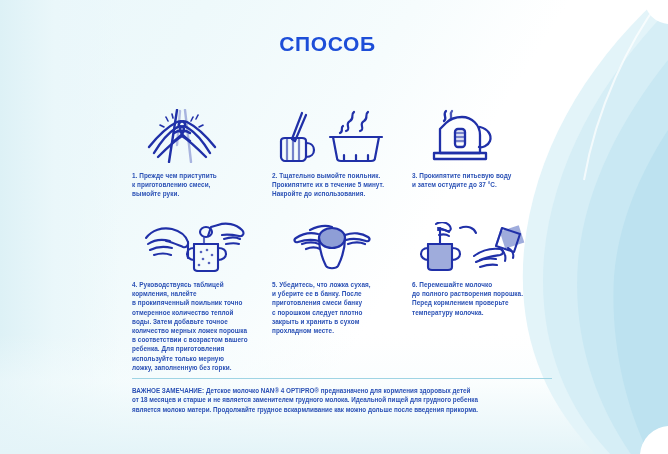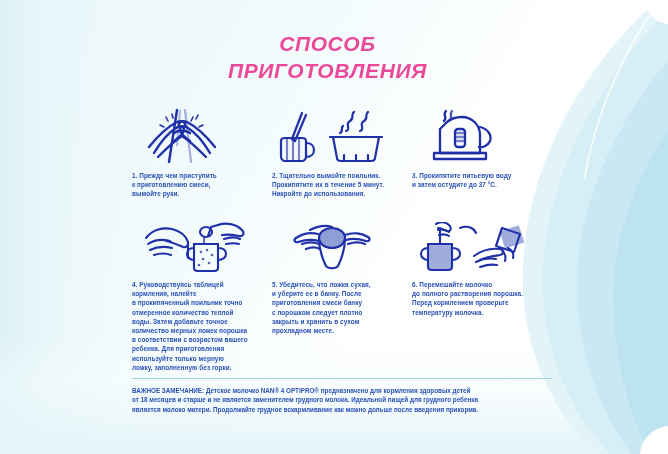--- a/index.html
+++ b/index.html
@@ -69,27 +69,26 @@
     border-top-left-radius: 30px;
     pointer-events: none;
   }
 
   
   .title {
     position: absolute;
     left: 0; top: 30px;
     width: 655px;
     text-align: center;
-    color: #ec4899;
+    color: #1d4ed8;
     font-weight: bold;
     font-size: 21px;
     line-height: 27px;
     letter-spacing: 0.6px;
     z-index: 4;
-    font-style: italic;
   }
   .title .l2 { display: block; }
 
   
   .steps {
     position: absolute;
     left: 132px;
     top: 105px;
     width: 420px;
     z-index: 4;
@@ -168,21 +167,20 @@
       <path d="M330 130 C 300 176, 280 226, 276 276 C 272 344, 288 412, 316 464 L 330 464 Z" fill="#bde2f0"></path>
       <path d="M330 -10 C 290 40, 258 110, 246 180" stroke="#ffffff" stroke-width="2" fill="none" opacity="0.7"></path>
     </svg>
   </div>
 
   <div class="corner-tr"></div>
   <div class="corner-br"></div>
 
   <div class="title">
     <span>СПОСОБ</span>
-    <span class="l2">ПРИГОТОВЛЕНИЯ</span>
   </div>
 
   <div class="steps">
 
     <div class="row row1">
 
       <div class="step">
         <div class="icon-box">
           <span>
             <svg width="76" height="54" viewBox="0 0 76 54">

